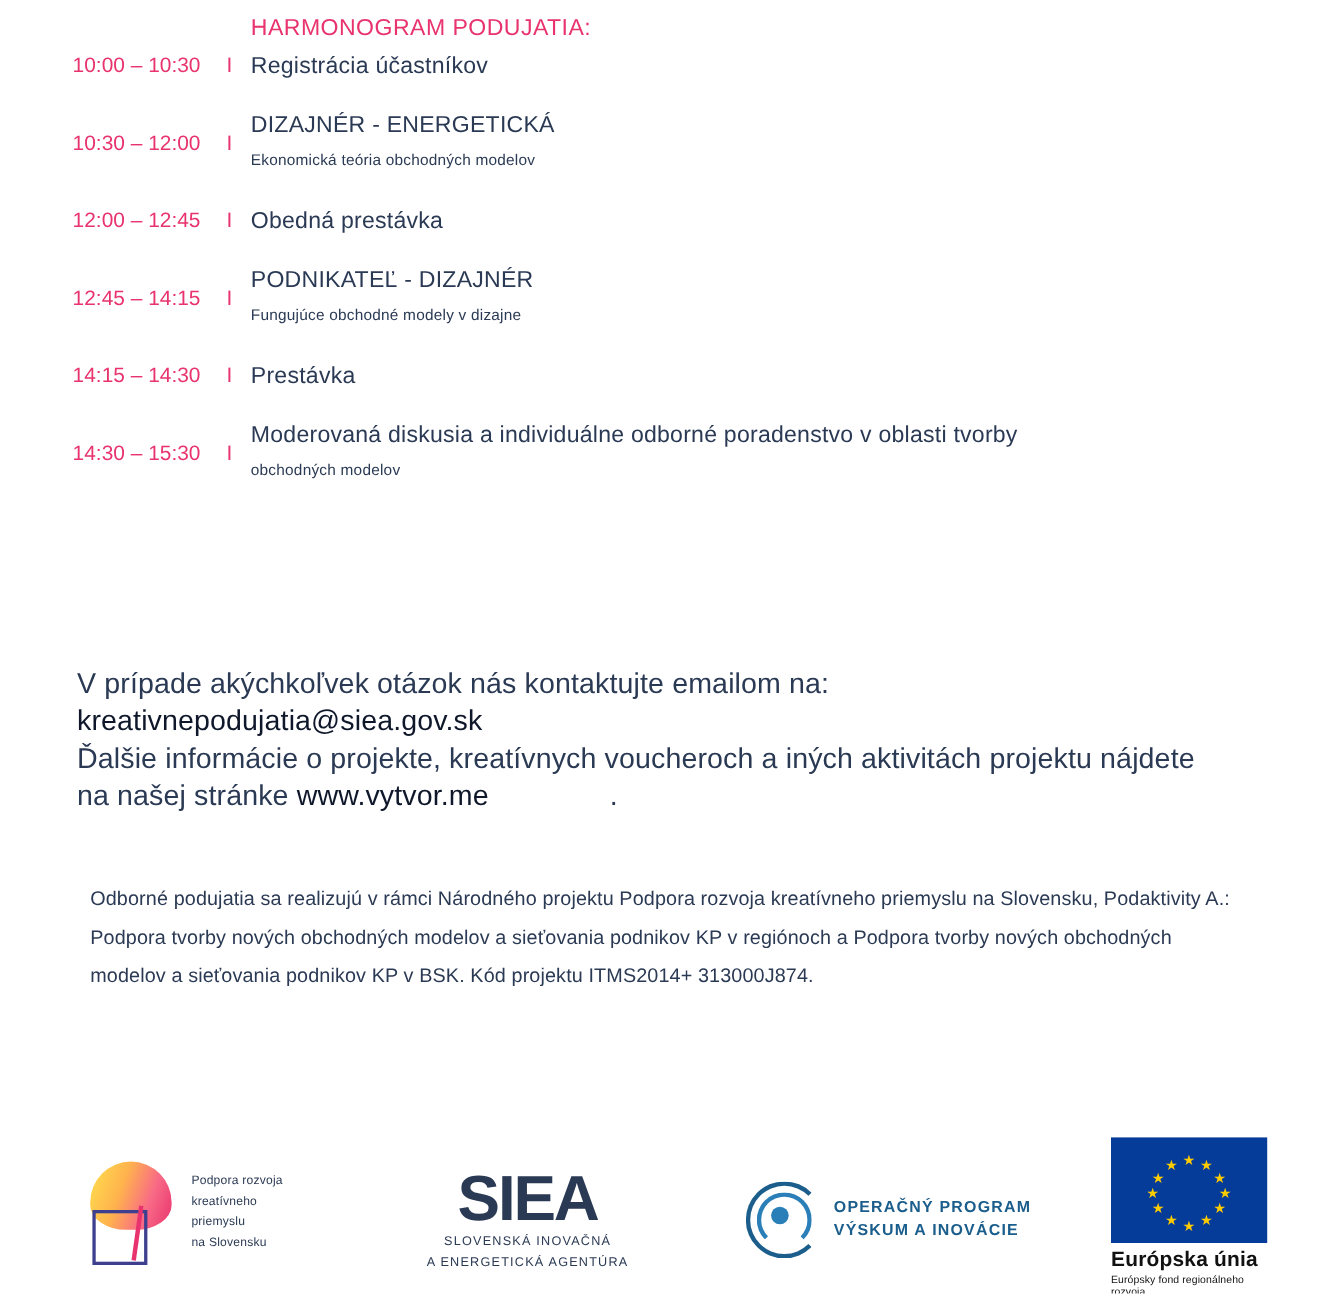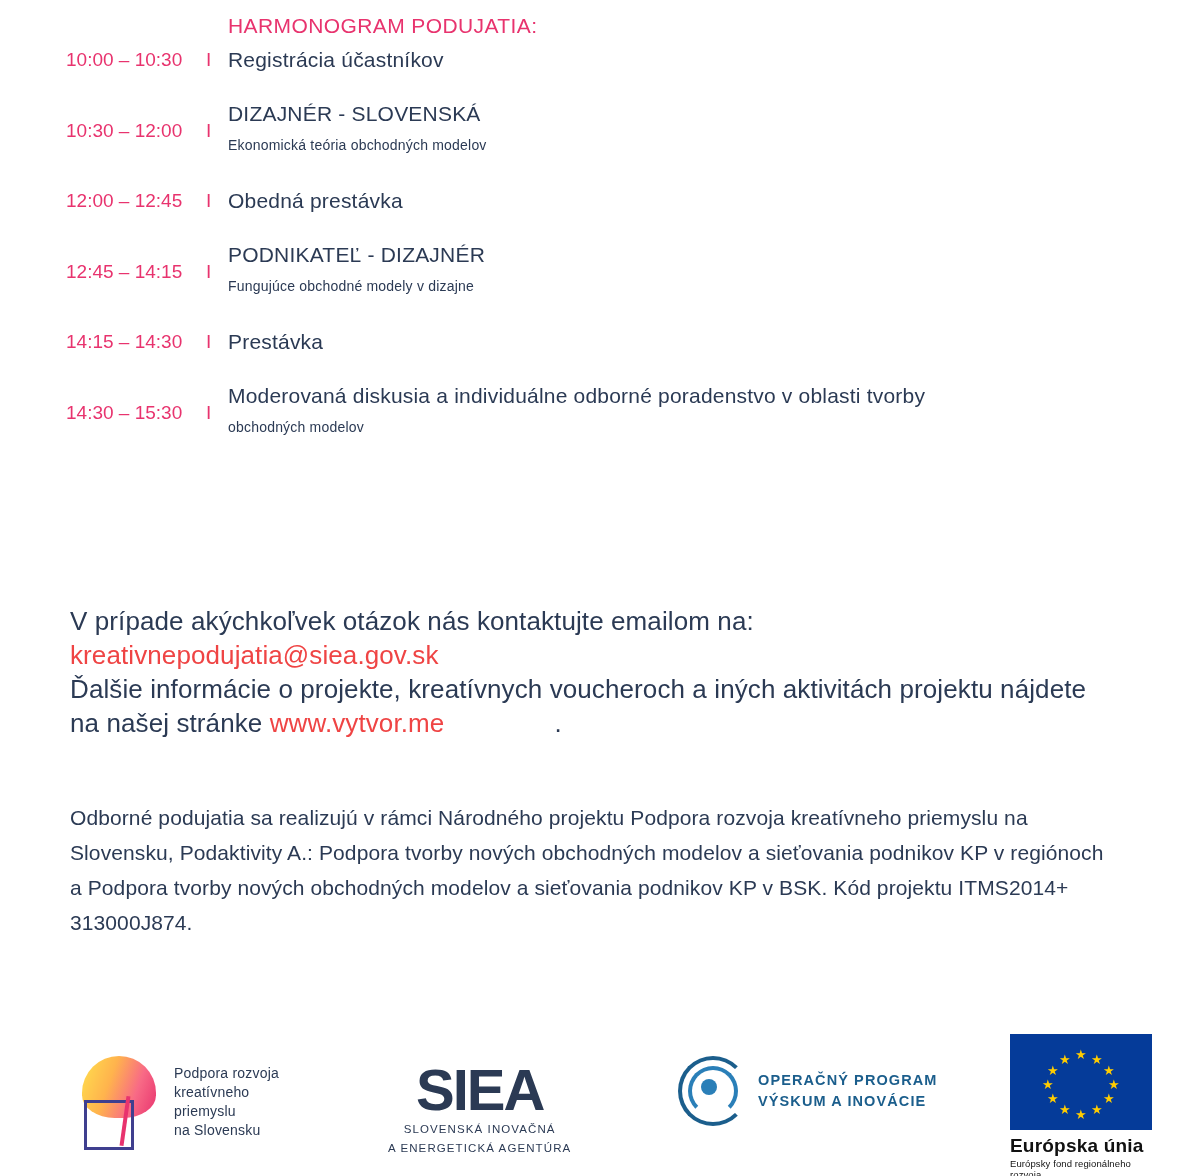--- a/index.html
+++ b/index.html
@@ -84,28 +84,28 @@
     font-size: 21px;
     letter-spacing: 0.4px;
     margin-bottom: 8px;
   }
   .contact p {
     margin: 0;
     font-size: 26px;
     line-height: 34px;
     letter-spacing: 0.1px;
   }
-  .link { color: #ef4444; text-decoration: none; }
+  .link { color: #0f172a; text-decoration: none; }
 
   .project-note {
     position: absolute;
-    left: 70px;
+    left: 82px;
     top: 800px;
     width: 1040px;
-    font-size: 21px;
+    font-size: 18px;
     line-height: 35px;
     letter-spacing: 0.1px;
   }
 
   
   .footer {
     position: absolute;
     left: 0;
     top: 1024px;
     width: 1200px;
@@ -146,21 +146,21 @@
   .pod-stem {
     position: absolute;
     left: 47px;
     top: 42px;
     width: 4px;
     height: 50px;
     background: #e8336e;
     transform: rotate(8deg);
   }
   .pod-text {
-    font-size: 14px;
+    font-size: 11px;
     line-height: 19px;
     color: #2b3a54;
     letter-spacing: 0.2px;
   }
 
   
   .logo-siea {
     position: absolute;
     left: 388px;
     top: 38px;
@@ -179,21 +179,21 @@
     letter-spacing: 1.1px;
     color: #2b3a54;
     line-height: 15px;
     margin-top: 4px;
   }
 
   
   .logo-op {
     position: absolute;
     left: 678px;
-    top: 32px;
+    top: 50px;
     display: flex;
     align-items: center;
   }
   .op-mark {
     position: relative;
     width: 70px;
     height: 70px;
     margin-right: 10px;
   }
   .op-ring {
@@ -264,21 +264,21 @@
       <div class="sep">I</div>
       <div class="body">
         <div class="title">Registrácia účastníkov</div>
       </div>
     </div>
 
     <div class="row">
       <div class="time">10:30 – 12:00</div>
       <div class="sep">I</div>
       <div class="body">
-        <div class="title">DIZAJNÉR - SLOVENSKÁ</div>
+        <div class="title">DIZAJNÉR - ENERGETICKÁ</div>
         <div class="subtitle">Ekonomická teória obchodných modelov</div>
       </div>
     </div>
 
     <div class="row">
       <div class="time">12:00 – 12:45</div>
       <div class="sep">I</div>
       <div class="body">
         <div class="title">Obedná prestávka</div>
       </div>

